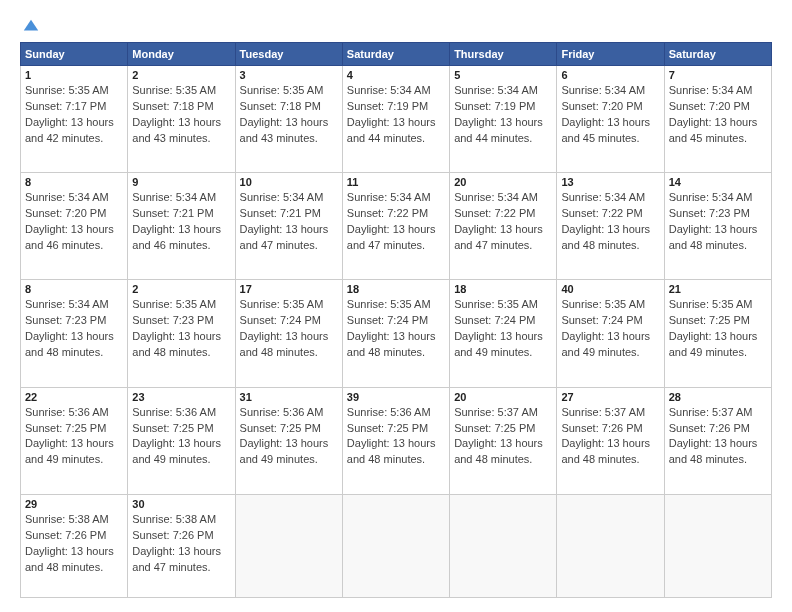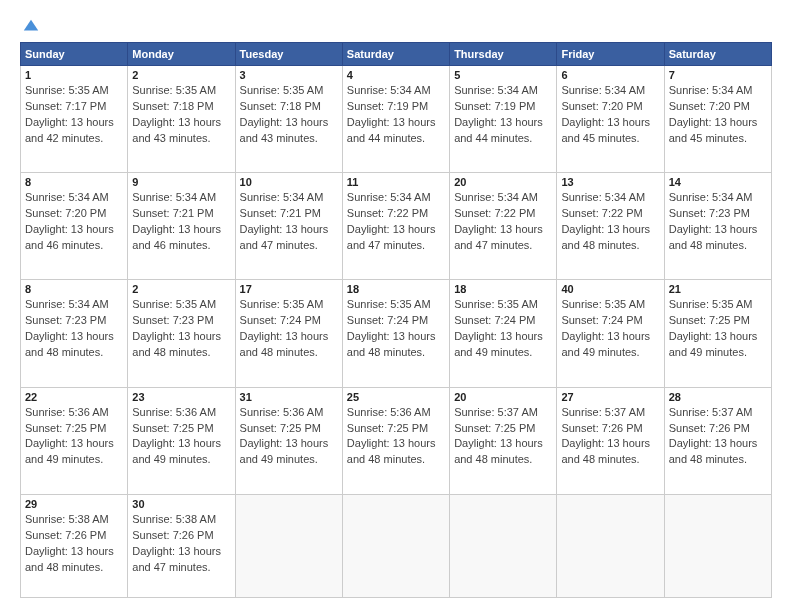--- a/index.html
+++ b/index.html
@@ -228,21 +228,21 @@
           </td>
           <td>
             <span class="day-num">23</span>
             <div class="day-info">Sunrise: 5:36 AM<br>Sunset: 7:25 PM<br>Daylight: 13 hours<br>and 49 minutes.</div>
           </td>
           <td>
             <span class="day-num">31</span>
             <div class="day-info">Sunrise: 5:36 AM<br>Sunset: 7:25 PM<br>Daylight: 13 hours<br>and 49 minutes.</div>
           </td>
           <td>
-            <span class="day-num">25</span>
+            <span class="day-num">39</span>
             <div class="day-info">Sunrise: 5:36 AM<br>Sunset: 7:25 PM<br>Daylight: 13 hours<br>and 48 minutes.</div>
           </td>
           <td>
             <span class="day-num">20</span>
             <div class="day-info">Sunrise: 5:37 AM<br>Sunset: 7:25 PM<br>Daylight: 13 hours<br>and 48 minutes.</div>
           </td>
           <td>
             <span class="day-num">27</span>
             <div class="day-info">Sunrise: 5:37 AM<br>Sunset: 7:26 PM<br>Daylight: 13 hours<br>and 48 minutes.</div>
           </td>

